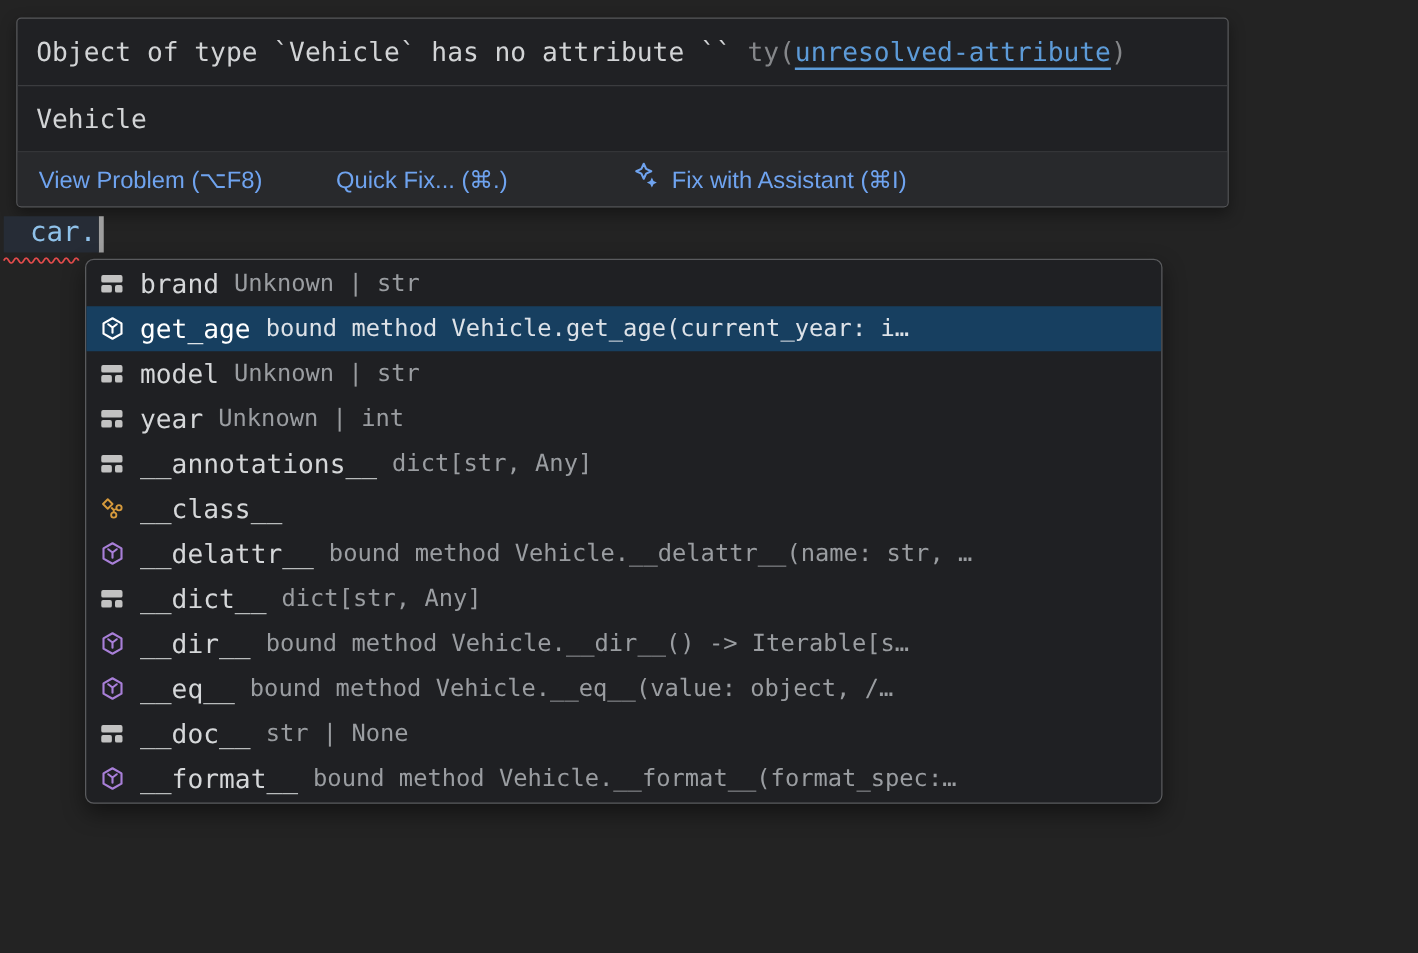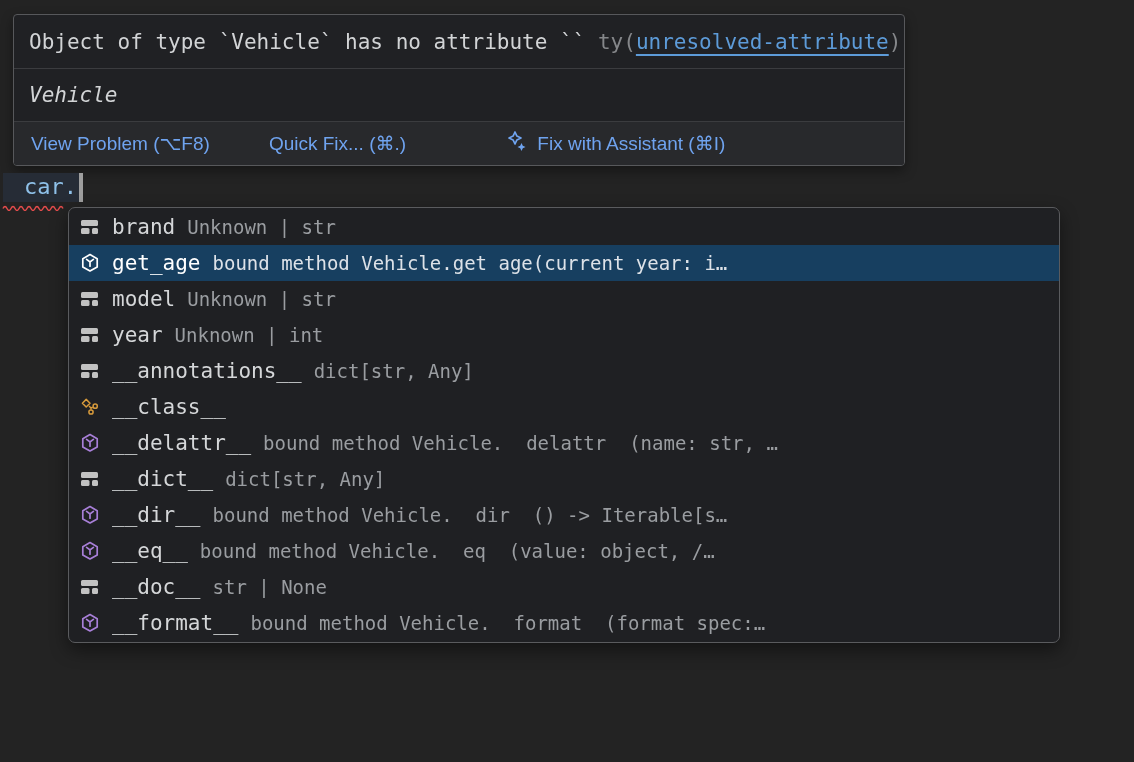--- a/index.html
+++ b/index.html
@@ -29,36 +29,36 @@
   *{margin:0;padding:0;box-sizing:border-box;}
   html,body{width:1134px;height:762px;}
   body{
     position:relative;
     background:var(--page-bg);
     font-family:"DejaVu Sans Mono","Liberation Mono",monospace;
     overflow:hidden;
   }
   
   .error-popup{
-    position:absolute;left:13px;top:14px;width:892px;
+    position:absolute;left:13px;top:14px;width:970px;
     background:var(--popup-bg);
     border:1px solid var(--popup-border);
     border-radius:4px;
     box-shadow:0 5px 12px rgba(0,0,0,.38);
     overflow:hidden;
   }
   .popup-row{
     display:flex;align-items:center;
     padding:0 15px;
     font-size:21px;
     color:var(--mono-text);
     white-space:pre;
   }
   .popup-row.message{height:54px;border-bottom:1px solid var(--popup-divider);}
-  .popup-row.typeline{height:53px;border-bottom:1px solid var(--popup-divider);font-style:italic;}
+  .popup-row.typeline{height:53px;border-bottom:1px solid var(--popup-divider);}
   .lint-dim{color:var(--dim-text);}
   .lint-link{
     color:var(--doc-link-blue);
     text-decoration:underline;
     text-underline-offset:5px;
     cursor:pointer;
   }
   .popup-actions{
     height:43px;
     background:var(--popup-actions-bg);
@@ -88,21 +88,21 @@
   .cursor{
     width:4px;height:29px;
     background:var(--cursor-gray);
     display:inline-block;
   }
   .squiggle{
     position:absolute;left:2px;top:203px;
   }
   
   .completion{
-    position:absolute;left:68px;top:207px;width:992px;
+    position:absolute;left:68px;top:207px;width:862px;
     background:var(--dropdown-bg);
     border:1px solid var(--dropdown-border);
     border-radius:7px;
     box-shadow:0 7px 18px rgba(0,0,0,.45);
     padding:1px 0;
     overflow:hidden;
   }
   .cmp-row{
     height:36px;
     display:flex;align-items:center;

